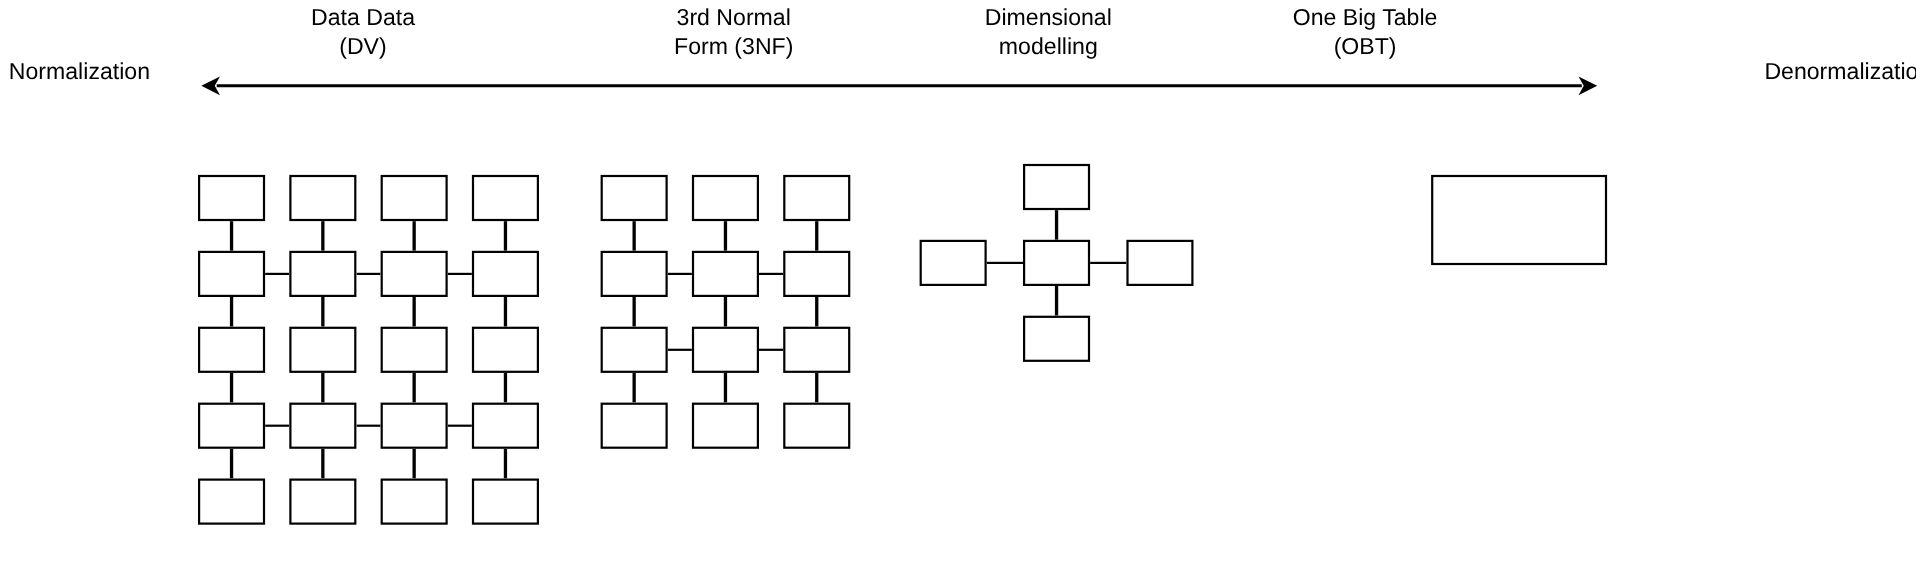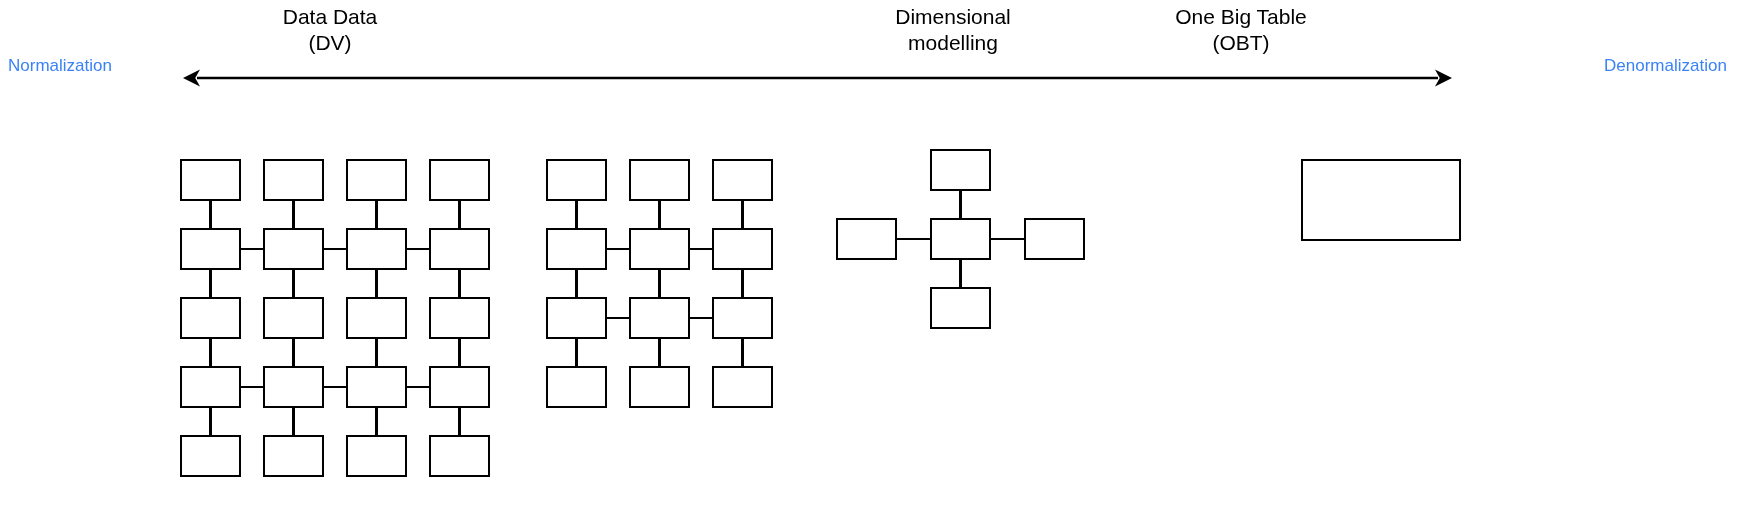--- a/index.html
+++ b/index.html
@@ -15,24 +15,24 @@
     position: relative;
     width: 1742px;
     height: 524px;
     background: #ffffff;
     overflow: hidden;
   }
 
   
   .axis-label {
     position: absolute;
-    font-size: 17px;
+    font-size: 21px;
     line-height: 25px;
     white-space: nowrap;
-    color: #3b82f6;
+    color: #000000;
   }
   #label-normalization {
     left: 8px;
     top: 53px;
   }
   #label-denormalization {
     left: 1604px;
     top: 53px;
   }
 
@@ -80,20 +80,22 @@
 <body>
 
 <div id="canvas">
 
   <div class="axis-label" id="label-normalization">Normalization</div>
 
   <div class="axis-label" id="label-denormalization">Denormalization</div>
 
   <div class="stage-label" id="stage-label-0" style="top: 4px; left: 190px; width: 280px;">Data Data
 (DV)</div>
+  <div class="stage-label" id="stage-label-1" style="top: 4px; left: 527px; width: 280px;">3rd Normal
+Form (3NF)</div>
   <div class="stage-label" id="stage-label-2" style="top: 4px; left: 813px; width: 280px;">Dimensional
 modelling</div>
   <div class="stage-label" id="stage-label-3" style="top: 4px; left: 1101px; width: 280px;">One Big Table
 (OBT)</div>
 
   <svg id="axis-svg" viewBox="0 0 1742 524" xmlns="http://www.w3.org/2000/svg">
     <g id="axis-arrow-group" stroke="#000000" fill="#000000">
         <line x1="197" x2="1438" y1="78" y2="78" stroke-width="2.6"></line>
         <polygon points="183,78 200,69.5 195.24,78 200,86.5" stroke-width="0"></polygon>
         <polygon points="1452,78 1435,69.5 1439.76,78 1435,86.5" stroke-width="0"></polygon>

